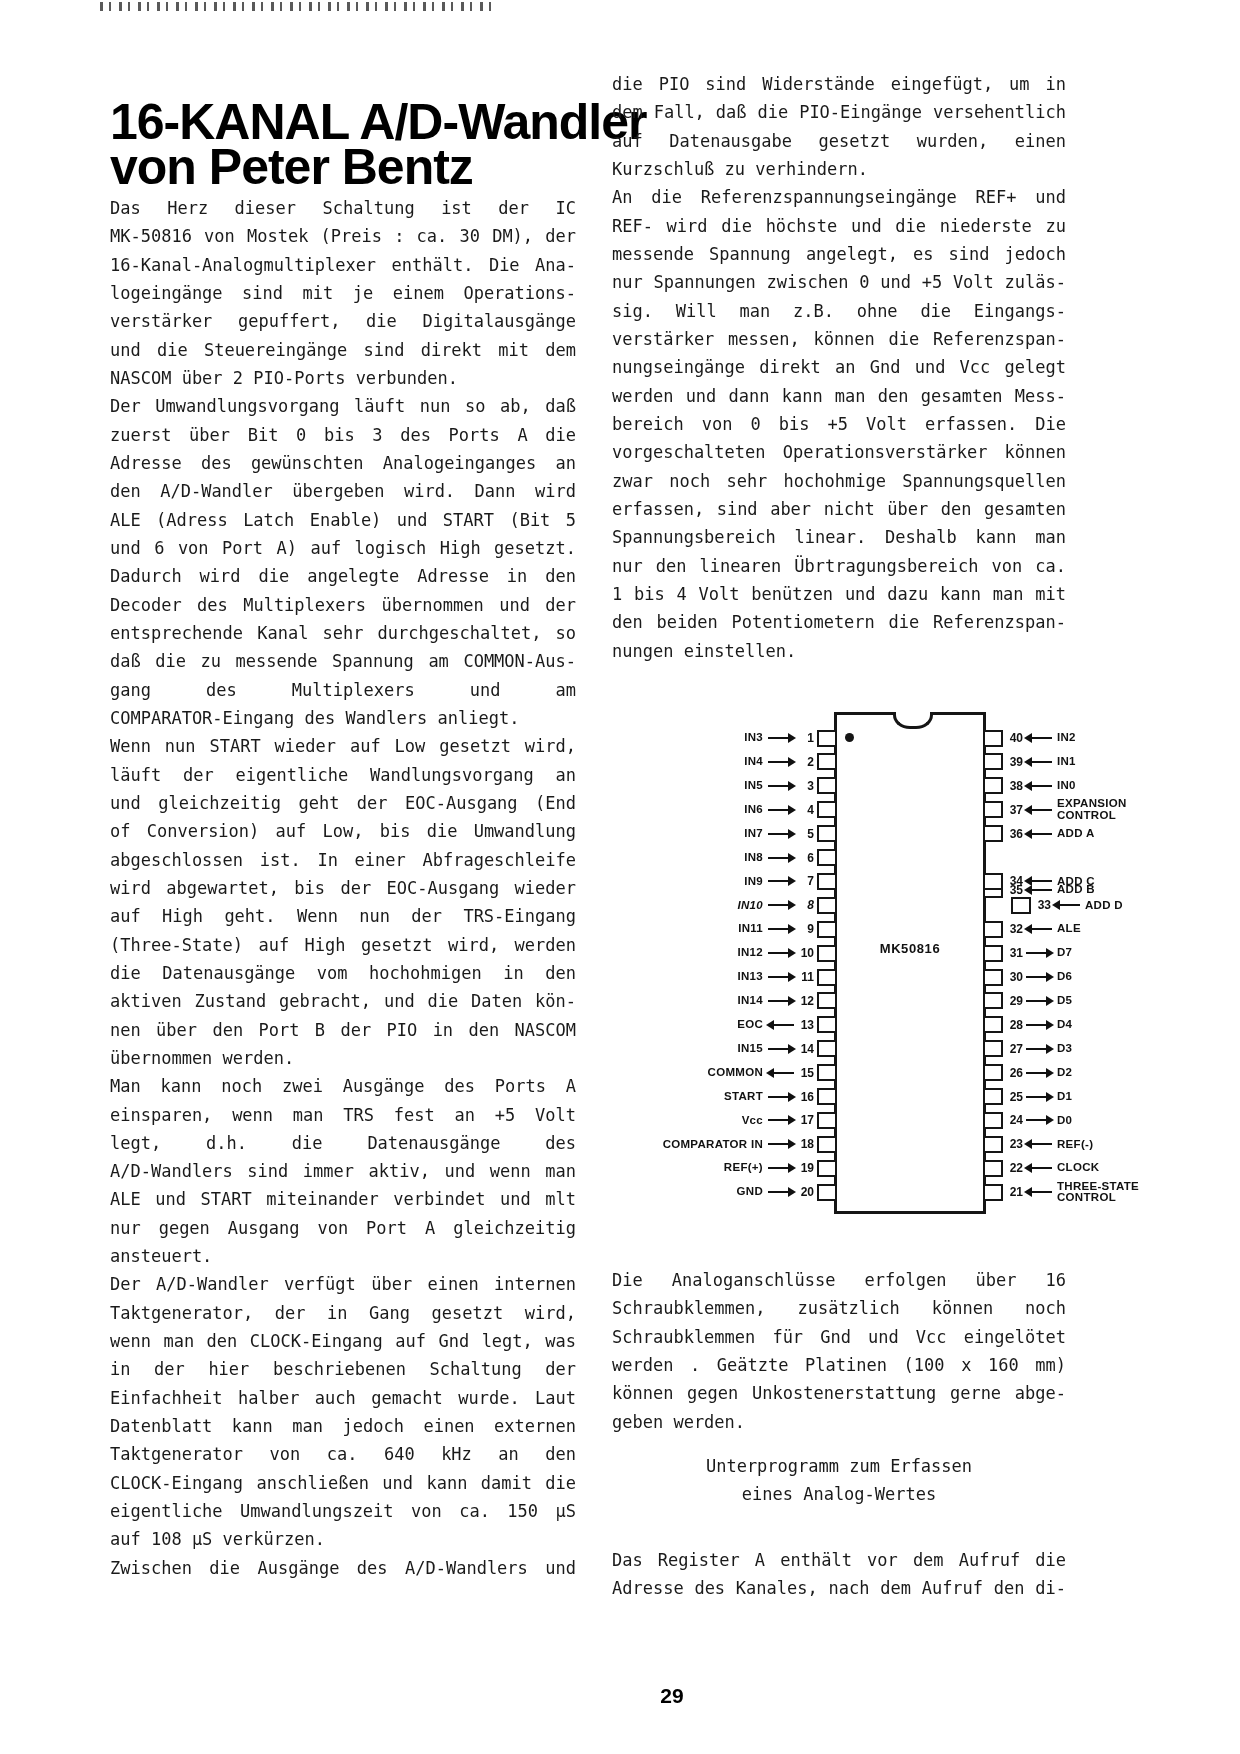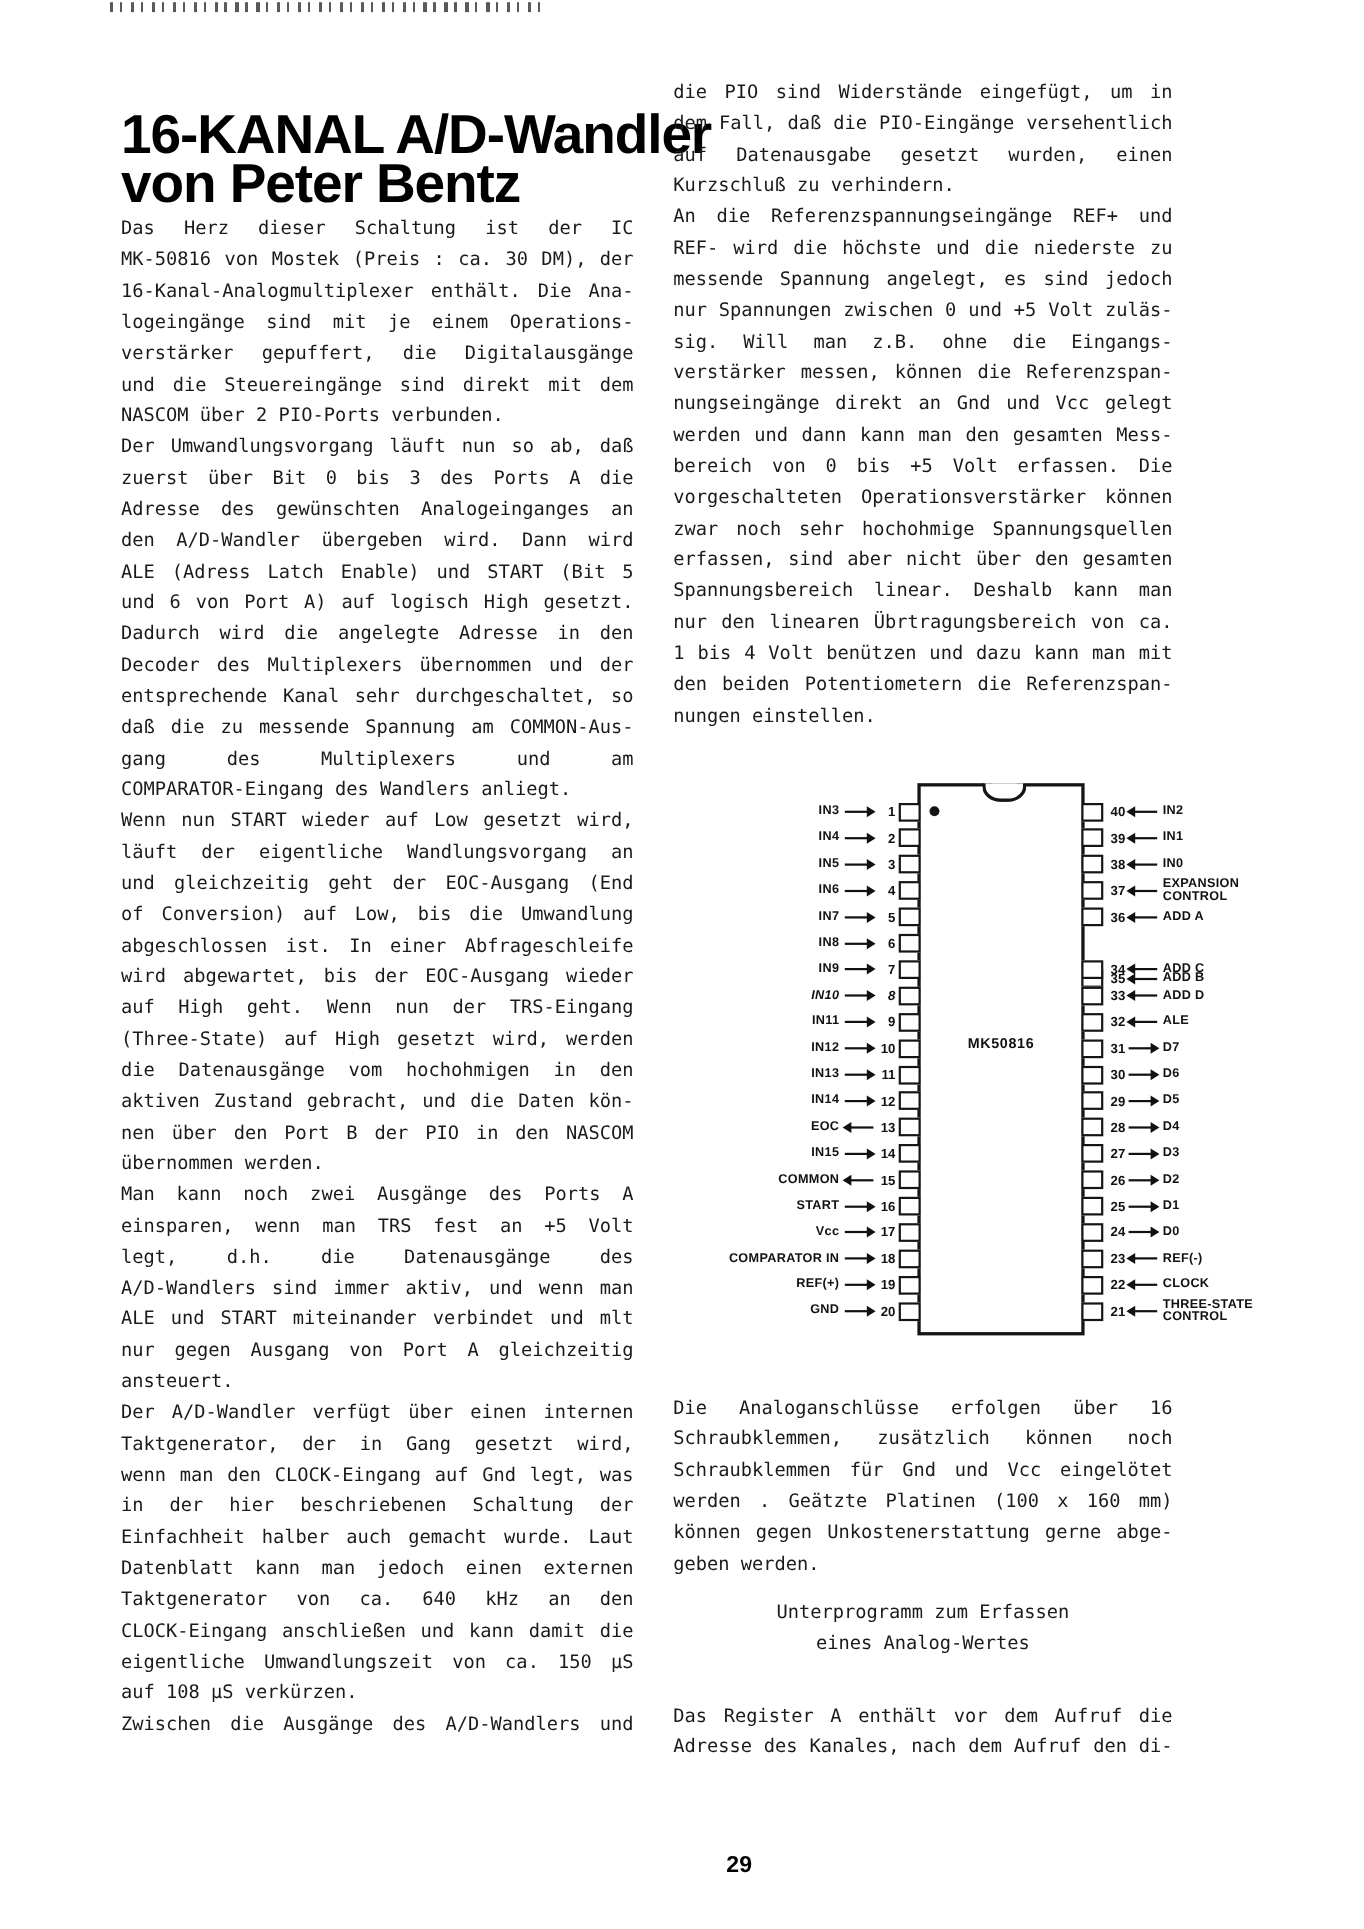--- a/index.html
+++ b/index.html
@@ -305,21 +305,21 @@
           <span class="pin-num">35</span>
           <span class="pin-arrow head-left"></span>
           <span class="pin-label">ADD B</span>
         </div>
         <div class="pin-row" style="top: 143.4px;">
           <span class="pin-box"></span>
           <span class="pin-num">34</span>
           <span class="pin-arrow head-left"></span>
           <span class="pin-label">ADD C</span>
         </div>
-        <div class="pin-row" style="top: 167.3px;">
+        <div class="pin-row" style="top: 167.3px; margin-left: 28px;">
           <span class="pin-box"></span>
           <span class="pin-num">33</span>
           <span class="pin-arrow head-left"></span>
           <span class="pin-label">ADD D</span>
         </div>
         <div class="pin-row" style="top: 191.2px;">
           <span class="pin-box"></span>
           <span class="pin-num">32</span>
           <span class="pin-arrow head-left"></span>
           <span class="pin-label">ALE</span>

